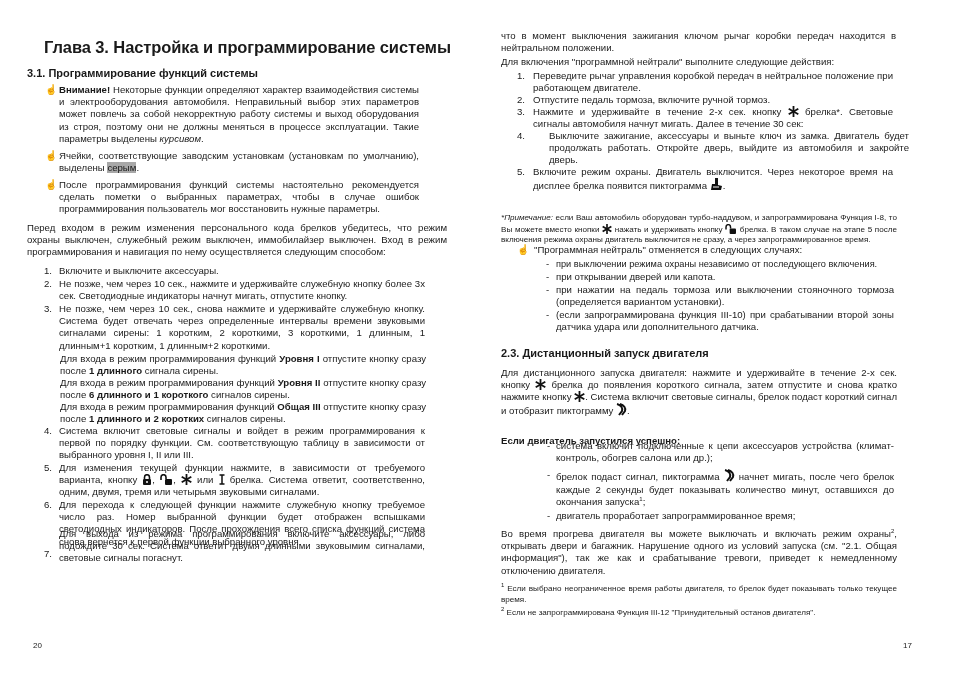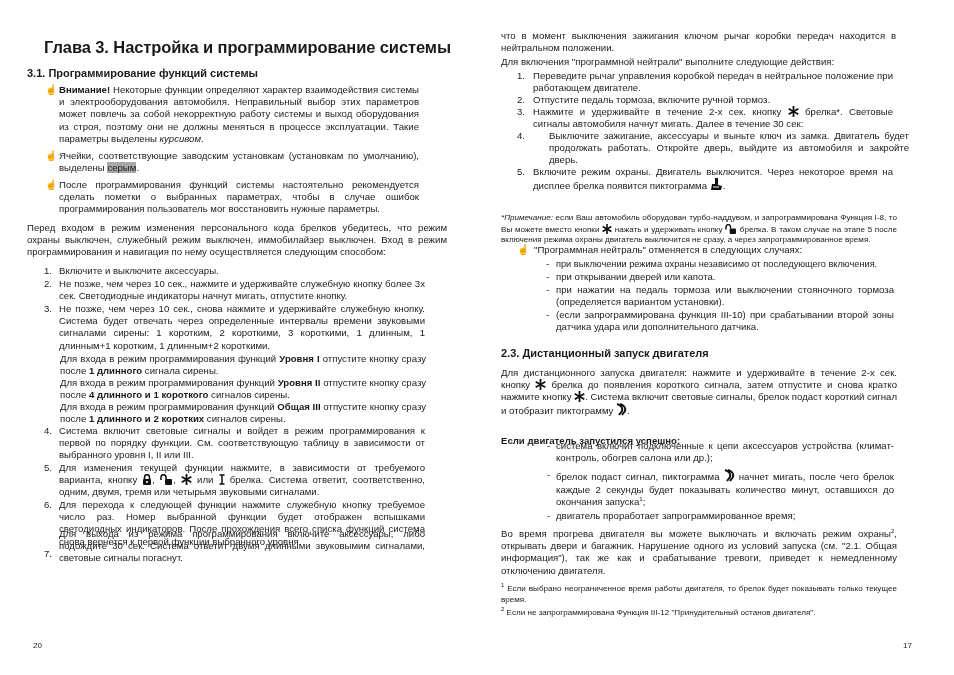--- a/index.html
+++ b/index.html
@@ -42,21 +42,21 @@
   <span class="ol-num" style="left:44px; top:265px;">1.</span>
   <div class="p" style="left:59px; top:265px; width:366px;">Включите и выключите аксессуары.</div>
 
   <span class="ol-num" style="left:44px; top:278px;">2.</span>
   <div class="p" style="left:59px; top:278px; width:366px;">Не позже, чем через 10 сек., нажмите и удерживайте служебную кнопку более 3х сек. Светодиодные индикаторы начнут мигать, отпустите кнопку.</div>
 
   <span class="ol-num" style="left:44px; top:303px;">3.</span>
   <div class="p" style="left:59px; top:303px; width:366px;">Не позже, чем через 10 сек., снова нажмите и удерживайте служебную кнопку. Система будет отвечать через определенные интервалы времени звуковыми сигналами сирены: 1 коротким, 2 короткими, 3 короткими, 1 длинным, 1 длинным+1 коротким, 1 длинным+2 короткими.</div>
 
   <div class="p" style="left:60px; top:353px; width:366px;"><span>Для входа в режим программирования функций </span><b>Уровня I</b><span> отпустите кнопку сразу после </span><b>1 длинного</b><span> сигнала сирены.</span></div>
-  <div class="p" style="left:60px; top:377px; width:366px;"><span>Для входа в режим программирования функций </span><b>Уровня II</b><span> отпустите кнопку сразу после </span><b>4 длинного и 1 короткого</b><span> сигналов сирены.</span></div>
+  <div class="p" style="left:60px; top:377px; width:366px;"><span>Для входа в режим программирования функций </span><b>Уровня II</b><span> отпустите кнопку сразу после </span><b>6 длинного и 1 короткого</b><span> сигналов сирены.</span></div>
   <div class="p" style="left:60px; top:401px; width:366px;"><span>Для входа в режим программирования функций </span><b>Общая III</b><span> отпустите кнопку сразу после </span><b>1 длинного и 2 коротких</b><span> сигналов сирены.</span></div>
 
   <span class="ol-num" style="left:44px; top:425px;">4.</span>
   <div class="p" style="left:59px; top:425px; width:366px;">Система включит световые сигналы и войдет в режим программирования к первой по порядку функции. См. соответствующую таблицу в зависимости от выбранного уровня I, II или III.</div>
 
   <span class="ol-num" style="left:44px; top:462px;">5.</span>
   <div class="p" style="left:59px; top:462px; width:366px;"><span>Для изменения текущей функции нажмите, в зависимости от требуемого варианта, кнопку </span><svg class="ico" width="10" height="11" viewBox="0 0 10 11">
         <path d="M2.5 5V3.2a2.5 2.5 0 0 1 5 0V5" fill="none" stroke="#111" stroke-width="1.6"></path>
         <rect x="1" y="5" width="8" height="6" rx="1" fill="#111"></rect>
         <circle cx="5" cy="8" r="1" fill="#fff"></circle>

